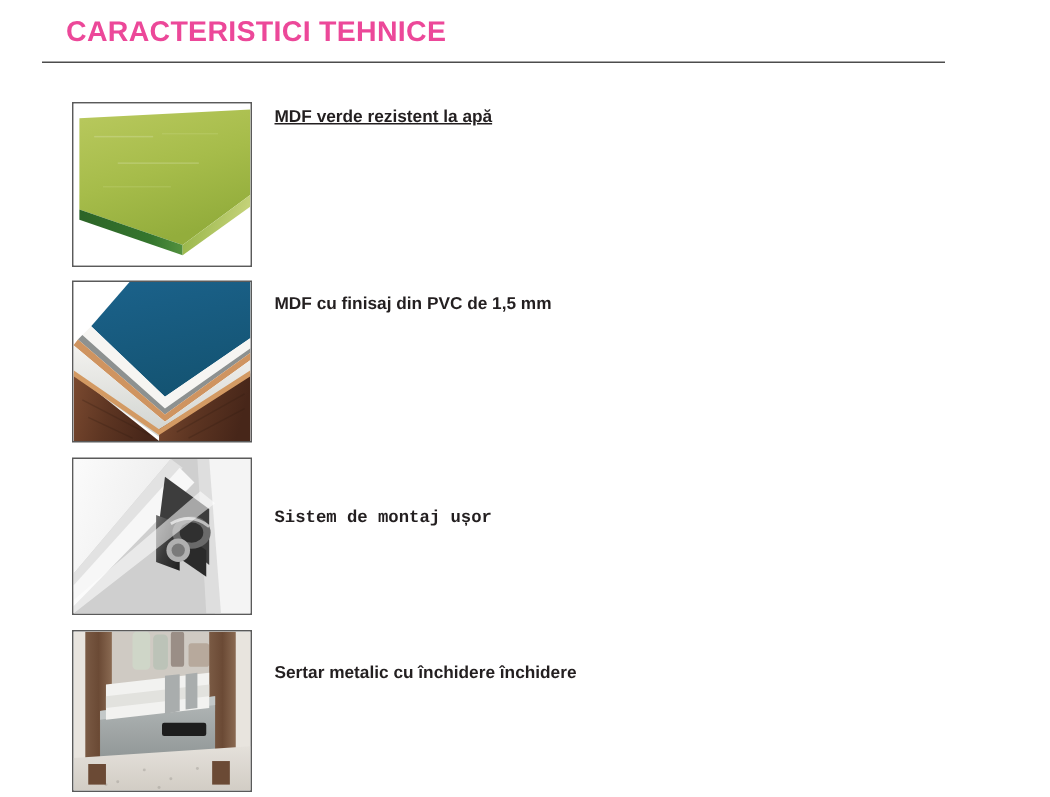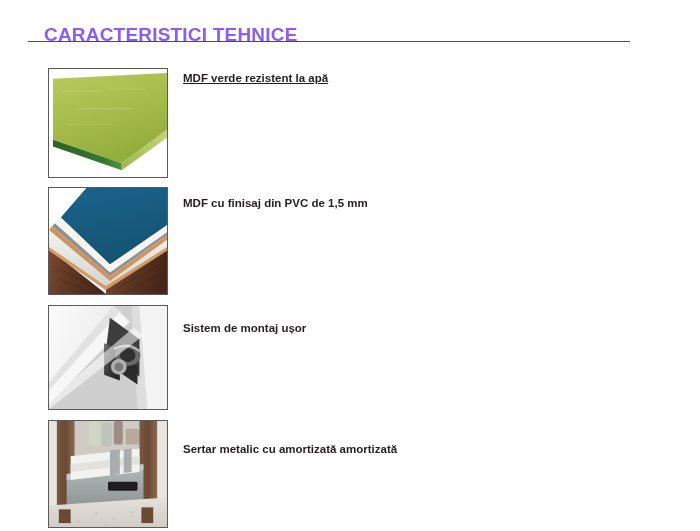--- a/index.html
+++ b/index.html
@@ -13,25 +13,25 @@
     position: relative;
     overflow: hidden;
     font-family: "Liberation Sans", sans-serif;
     color: #1a1a1a;
   }
 
   
   .page-title {
     position: absolute;
     left: 44px;
-    top: 24px;
+    top: 11px;
     font-size: 19px;
     font-weight: bold;
     letter-spacing: 0.2px;
-    color: #8b5cf6;
+    color: #ec4899;
     white-space: nowrap;
   }
   .title-rule {
     position: absolute;
     left: 28px;
     top: 41px;
     width: 602px;
     height: 1px;
     background: #4d4d4d;
   }
@@ -64,21 +64,21 @@
   #row-1 { top: 68px; }
   #row-1 .thumb { top: 0; height: 110px; }
   #row-1 .feature-label { top: 4px; text-decoration: underline; }
 
   #row-2 { top: 187px; }
   #row-2 .thumb { top: 0; height: 108px; }
   #row-2 .feature-label { top: 10px; }
 
   #row-3 { top: 305px; }
   #row-3 .thumb { top: 0; height: 105px; }
-  #row-3 .feature-label { top: 17px; }
+  #row-3 .feature-label { top: 34px; font-family: Liberation Mono, monospace; }
 
   #row-4 { top: 420px; }
   #row-4 .thumb { top: 0; height: 108px; }
   #row-4 .feature-label { top: 23px; }
 
   .thumb svg { display: block; width: 100%; height: 100%; }
 </style>
 </head>
 <body>
 
@@ -273,14 +273,14 @@
         <circle cx="84" cy="93" r="1"></circle>
         <circle cx="104" cy="99" r="1"></circle>
         <circle cx="22" cy="104" r="1"></circle>
         <circle cx="58" cy="106" r="1"></circle>
       </g>
 
       <rect x="10" y="90" width="12" height="14" fill="#6b4a35"></rect>
       <rect x="94" y="88" width="12" height="16" fill="#6b4a35"></rect>
     </svg>
   </div>
-  <div class="feature-label">Sertar metalic cu amortizată amortizată</div>
+  <div class="feature-label">Sertar metalic cu închidere închidere</div>
 </div>
 
 </body></html>

